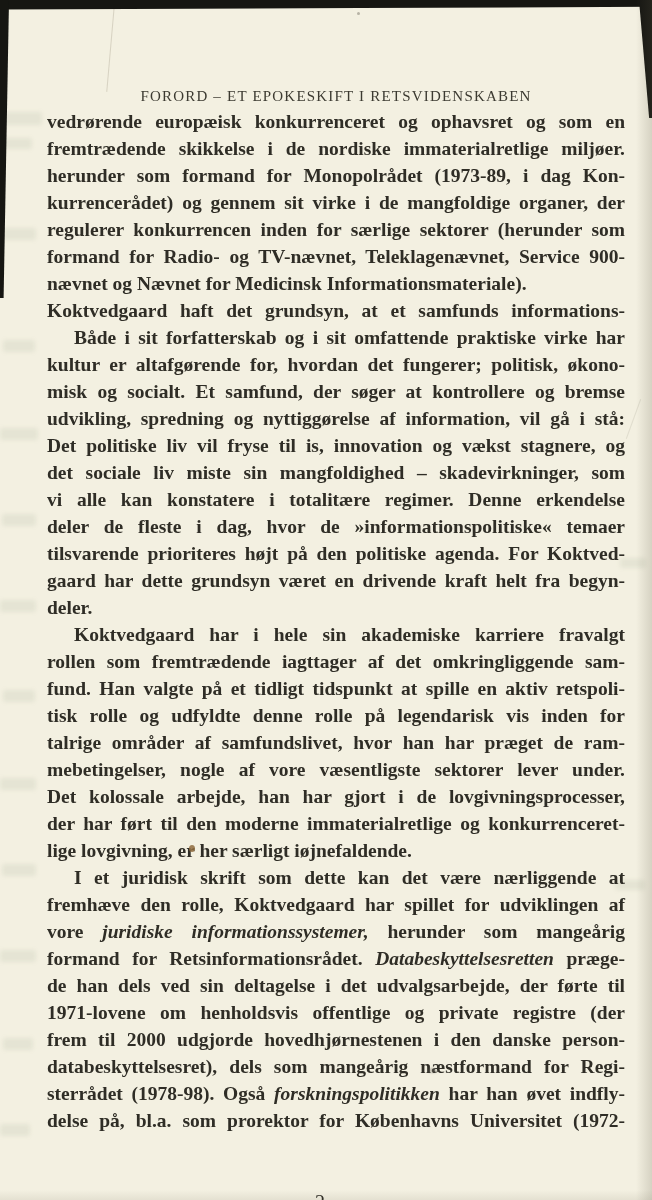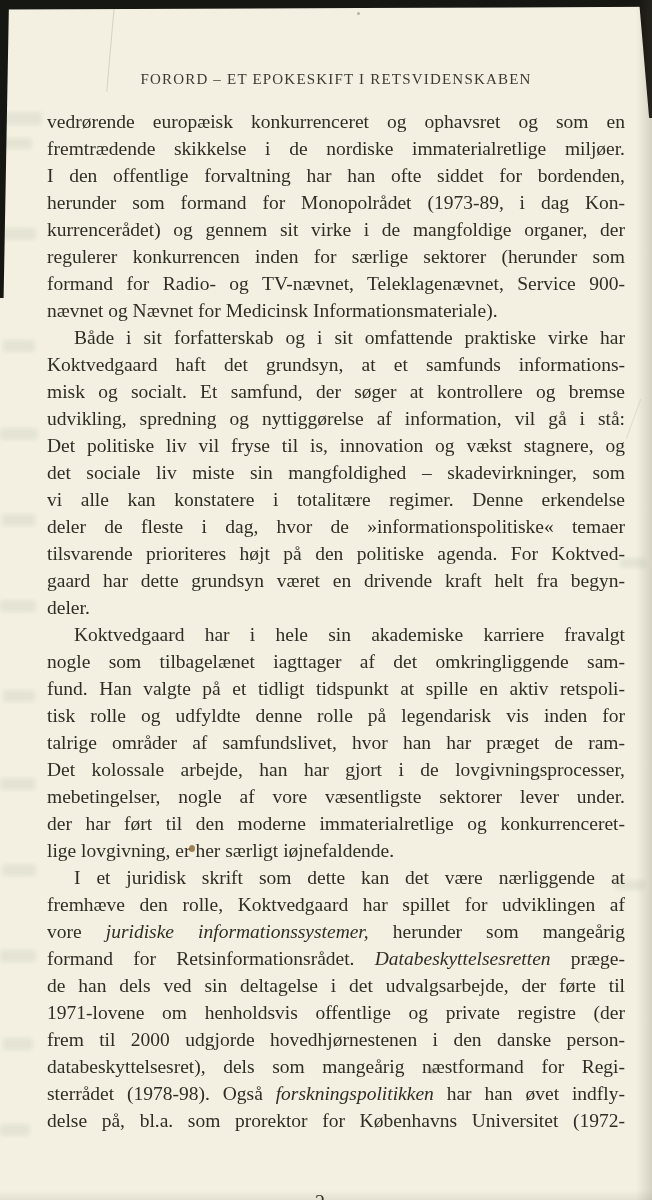--- a/index.html
+++ b/index.html
@@ -52,37 +52,38 @@
   .g9  { left: 0;   top: 778px;  width: 36px; height: 12px; }
   .g10 { left: 2px; top: 864px;  width: 34px; height: 12px; }
   .g11 { left: 0;   top: 950px;  width: 36px; height: 12px; }
   .g12 { left: 3px; top: 1038px; width: 30px; height: 12px; }
   .g13 { left: 0;   top: 1124px; width: 30px; height: 12px; }
   .g14 { left: 620px; top: 558px; width: 26px; height: 10px; }
   .g15 { left: 615px; top: 880px; width: 30px; height: 10px; }
   
   .header {
     position: absolute;
-    left: 47px; top: 71px; width: 578px;
+    left: 47px; top: 88px; width: 578px;
     text-align: center;
     font-size: 15px;
     letter-spacing: 1.2px;
     color: #3c3a31;
   }
   
   .body-text {
     position: absolute;
     left: 47px; top: 108px; width: 578px;
     color: #2f2d26;
   }
   .line {
     font-size: 19.5px;
     line-height: 27px;
     text-align: justify;
     text-align-last: justify;
+    font-weight: bold;
     -moz-text-align-last: justify;
   }
   .line.last { text-align-last: left; -moz-text-align-last: left; }
   .line.indent { padding-left: 27px; }
   .line em { font-style: italic; margin-top: 12px; }
   
   .pagenum {
     position: absolute;
     left: 303px; top: 1191px; width: 34px;
     text-align: center;
@@ -109,44 +110,44 @@
   <div class="ghost g12"></div>
   <div class="ghost g13"></div>
   <div class="ghost g14"></div>
   <div class="ghost g15"></div>
 
   <div class="header">FORORD – ET EPOKESKIFT I RETSVIDENSKABEN</div>
 
   <div class="body-text">
       <div class="line"><span>vedrørende europæisk konkurrenceret og ophavsret og som en</span></div>
       <div class="line"><span>fremtrædende skikkelse i de nordiske immaterialretlige miljøer.</span></div>
-      <div class="line"><span>I den offentlige forvaltning har han ofte siddet for bordenden,</span></div>
       <div class="line"><span>herunder som formand for Monopolrådet (1973-89, i dag Kon-</span></div>
       <div class="line"><span>kurrencerådet) og gennem sit virke i de mangfoldige organer, der</span></div>
       <div class="line"><span>regulerer konkurrencen inden for særlige sektorer (herunder som</span></div>
       <div class="line"><span>formand for Radio- og TV-nævnet, Teleklagenævnet, Service 900-</span></div>
       <div class="line last"><span>nævnet og Nævnet for Medicinsk Informationsmateriale).</span></div>
+      <div class="line"><span>Koktvedgaard haft det grundsyn, at et samfunds informations-</span></div>
       <div class="line indent"><span>Både i sit forfatterskab og i sit omfattende praktiske virke har</span></div>
-      <div class="line"><span>Koktvedgaard haft det grundsyn, at et samfunds informations-</span></div>
+      <div class="line"><span>kultur er altafgørende for, hvordan det fungerer; politisk, økono-</span></div>
       <div class="line"><span>misk og socialt. Et samfund, der søger at kontrollere og bremse</span></div>
       <div class="line"><span>udvikling, spredning og nyttiggørelse af information, vil gå i stå:</span></div>
       <div class="line"><span>Det politiske liv vil fryse til is, innovation og vækst stagnere, og</span></div>
       <div class="line"><span>det sociale liv miste sin mangfoldighed – skadevirkninger, som</span></div>
       <div class="line"><span>vi alle kan konstatere i totalitære regimer. Denne erkendelse</span></div>
       <div class="line"><span>deler de fleste i dag, hvor de »informationspolitiske« temaer</span></div>
       <div class="line"><span>tilsvarende prioriteres højt på den politiske agenda. For Koktved-</span></div>
       <div class="line"><span>gaard har dette grundsyn været en drivende kraft helt fra begyn-</span></div>
       <div class="line last"><span>deler.</span></div>
       <div class="line indent"><span>Koktvedgaard har i hele sin akademiske karriere fravalgt</span></div>
-      <div class="line"><span>nogle som tilbagelænet iagttager af det omkringliggende sam-</span></div>
+      <div class="line"><span>rollen som fremtrædende iagttager af det omkringliggende sam-</span></div>
       <div class="line"><span>fund. Han valgte på et tidligt tidspunkt at spille en aktiv retspoli-</span></div>
       <div class="line"><span>tisk rolle og udfyldte denne rolle på legendarisk vis inden for</span></div>
       <div class="line"><span>talrige områder af samfundslivet, hvor han har præget de ram-</span></div>
+      <div class="line"><span>mebetingelser, nogle af vore væsentligste sektorer lever under.</span></div>
       <div class="line"><span>Det kolossale arbejde, han har gjort i de lovgivningsprocesser,</span></div>
-      <div class="line"><span>mebetingelser, nogle af vore væsentligste sektorer lever under.</span></div>
       <div class="line"><span>der har ført til den moderne immaterialretlige og konkurrenceret-</span></div>
       <div class="line last"><span>lige lovgivning, er her særligt iøjnefaldende.</span></div>
       <div class="line indent"><span>I et juridisk skrift som dette kan det være nærliggende at</span></div>
       <div class="line"><span>fremhæve den rolle, Koktvedgaard har spillet for udviklingen af</span></div>
       <div class="line"><span>vore </span><em>juridiske informationssystemer,</em><span> herunder som mangeårig</span></div>
       <div class="line"><span>formand for Retsinformationsrådet. </span><em>Databeskyttelsesretten</em><span> præge-</span></div>
       <div class="line"><span>de han dels ved sin deltagelse i det udvalgsarbejde, der førte til</span></div>
       <div class="line"><span>1971-lovene om henholdsvis offentlige og private registre (der</span></div>
       <div class="line"><span>frem til 2000 udgjorde hovedhjørnestenen i den danske person-</span></div>
       <div class="line"><span>databeskyttelsesret), dels som mangeårig næstformand for Regi-</span></div>

